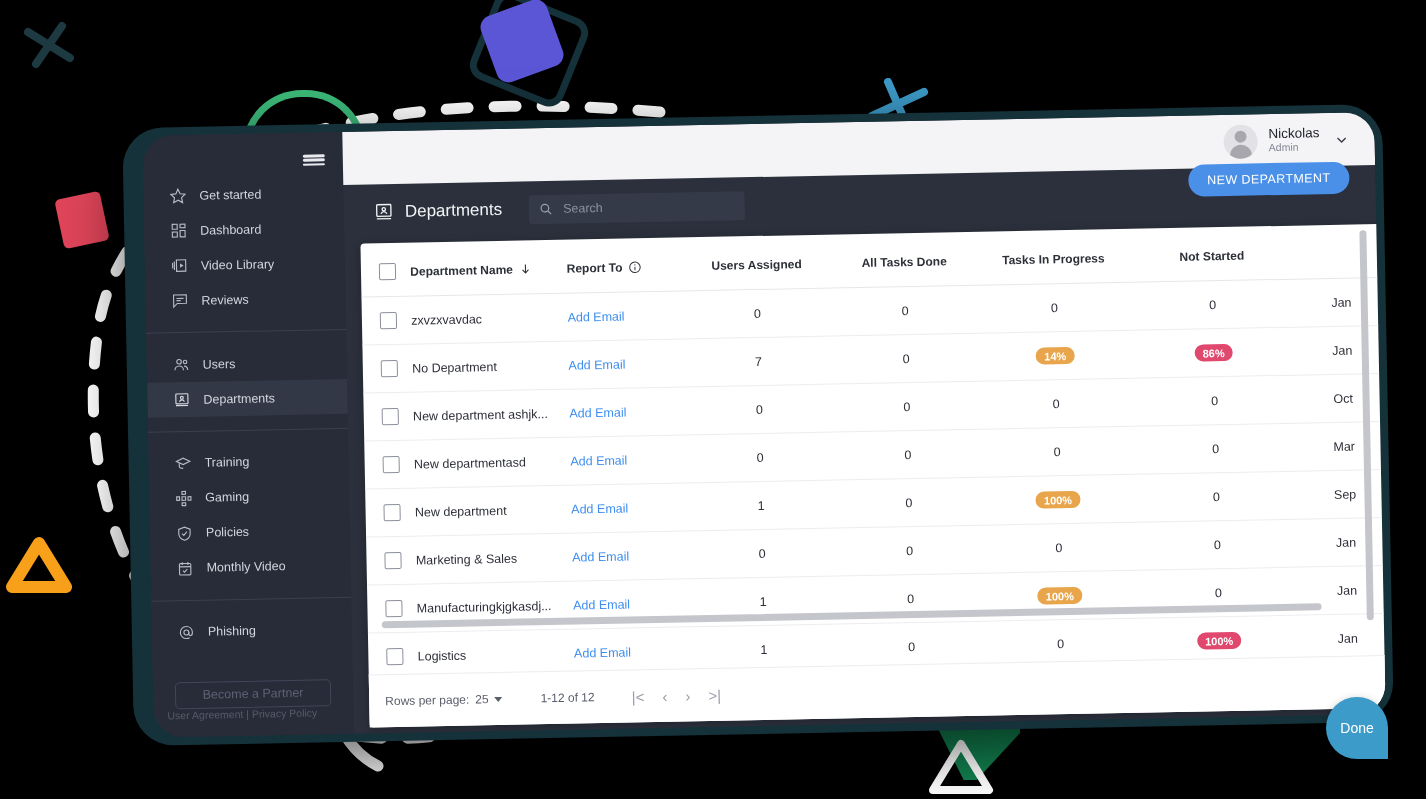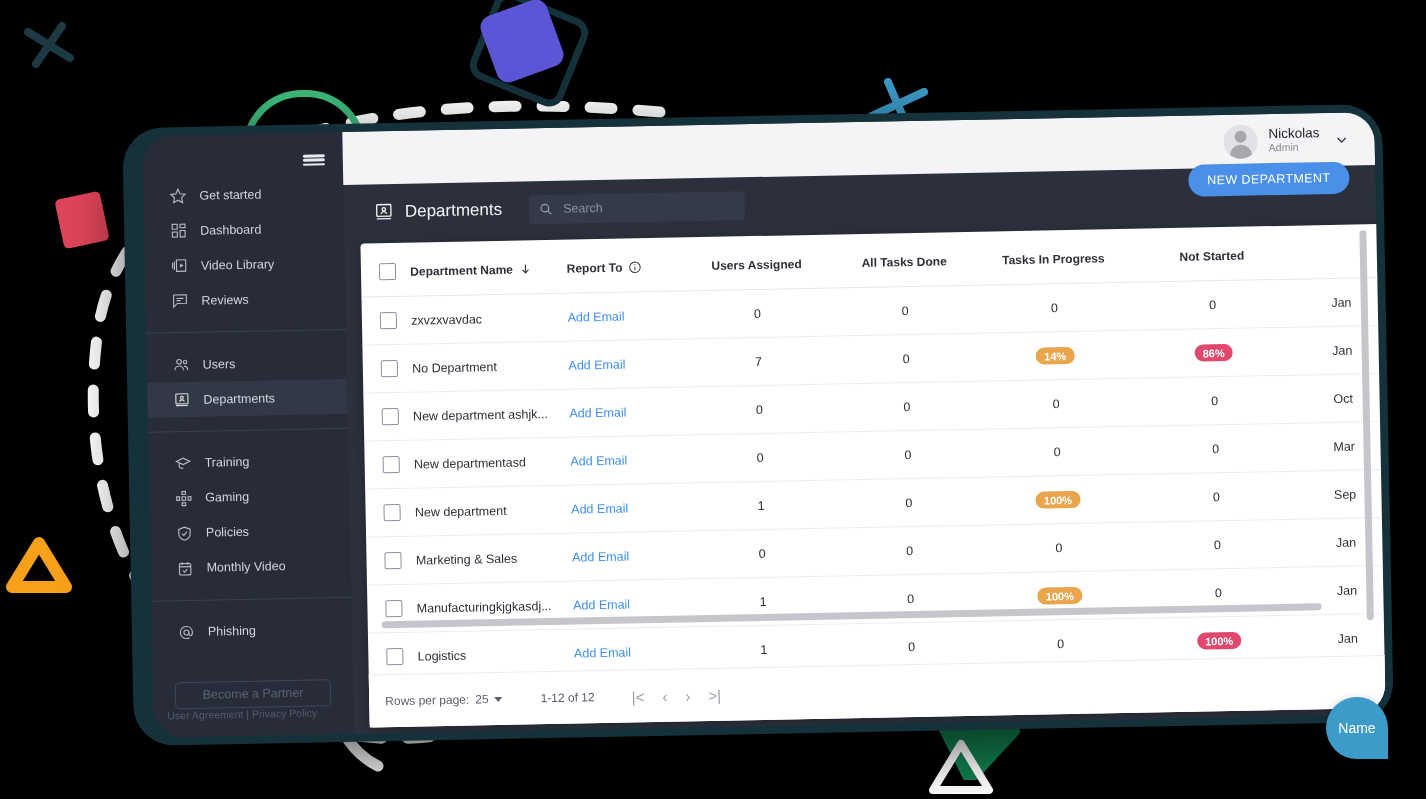--- a/index.html
+++ b/index.html
@@ -434,14 +434,14 @@
             <span class="pgbtn">‹</span>
             <span class="pgbtn">›</span>
             <span class="pgbtn">&gt;|</span>
           </div>
         </div>
       </div>
 
     </div>
   </div>
 
-  <div class="help">Name</div>
+  <div class="help">Done</div>
 </div>
 
 </body></html>

